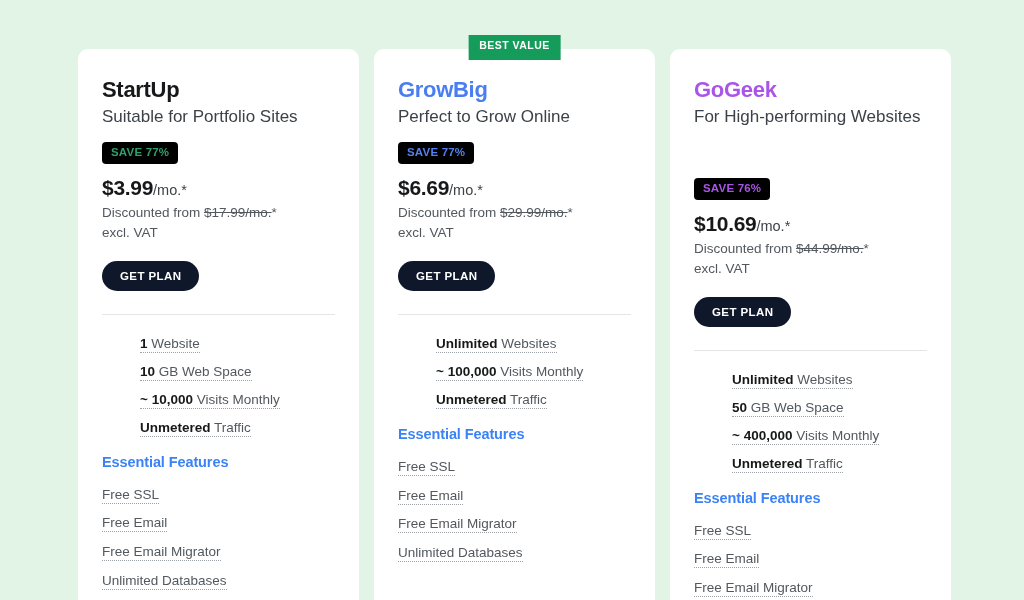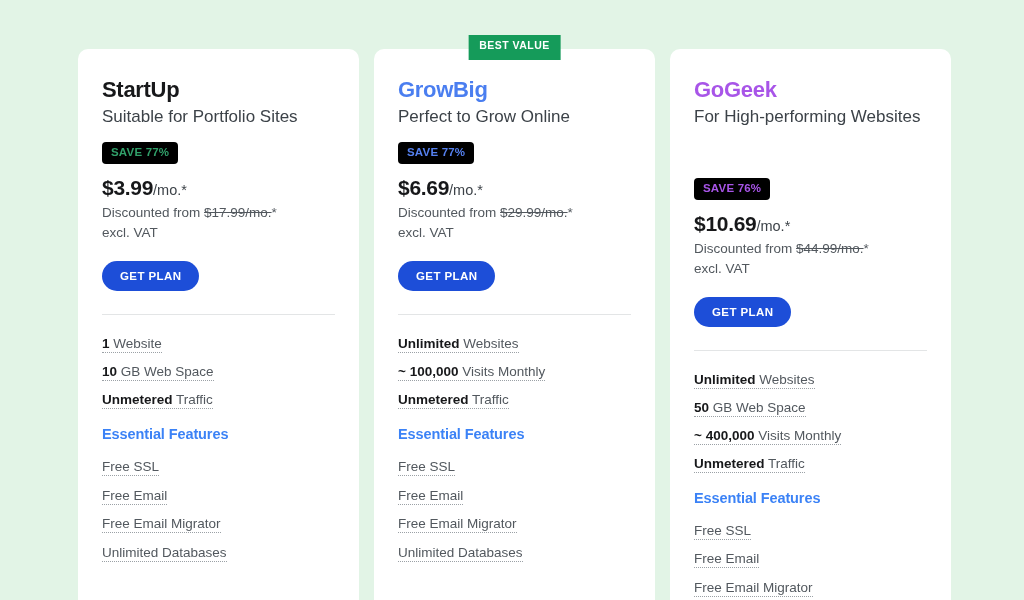--- a/index.html
+++ b/index.html
@@ -107,40 +107,40 @@
 
   .price-vat {
     font-size: 13.5px;
     color: #52585e;
     line-height: 1.45;
     margin-bottom: 18px;
   }
 
   .get-plan-button {
     display: inline-block;
-    background: #1d4ed8;
+    background: #0f172a;
     color: #ffffff;
     border: none;
     border-radius: 999px;
     font-family: "Liberation Sans", sans-serif;
     font-size: 11.5px;
     font-weight: bold;
     letter-spacing: 0.4px;
     padding: 10px 18px 9px 18px;
     cursor: pointer;
     line-height: 1;
   }
 
   .card-divider {
     height: 1px;
     background: #e3e5e6;
     margin: 23px 0 20px 0;
   }
 
-  .spec-list { list-style: none; }
+  .spec-list { list-style: none; margin-left: 38px; }
   .spec-item {
     font-size: 13.5px;
     color: #52585e;
     line-height: 1.4;
     margin-bottom: 9px;
   }
   .spec-item span {
     border-bottom: 1px dotted #9ba1a6;
     padding-bottom: 1px;
   }
@@ -166,20 +166,21 @@
     padding-bottom: 1px;
   }
 </style>
 </head>
 <body>
 
 <div class="pricing-grid">
     <div class="plan-card"><div class="plan-title startup">StartUp</div><div class="plan-subtitle">Suitable for Portfolio Sites</div><div class="save-badge startup">SAVE 77%</div><div class="price-row"><span class="price-amount">$3.99</span><span>/mo.*</span></div><div class="price-note"><span>Discounted from </span><span class="strike">$17.99/mo.</span><span>*</span></div><div class="price-vat">excl. VAT</div><button class="get-plan-button">GET PLAN</button><div class="card-divider"></div><ul class="spec-list">
         <li class="spec-item"><span><b>1</b><i style="font-style:normal"> Website</i></span></li>
         <li class="spec-item"><span><b>10</b><i style="font-style:normal"> GB Web Space</i></span></li>
+        <li class="spec-item"><span><b>~ 10,000</b><i style="font-style:normal"> Visits Monthly</i></span></li>
         <li class="spec-item"><span><b>Unmetered</b><i style="font-style:normal"> Traffic</i></span></li>
       </ul><div class="features-heading">Essential Features</div><ul class="feature-list">
         <li class="feature-item"><span>Free SSL</span></li>
         <li class="feature-item"><span>Free Email</span></li>
         <li class="feature-item"><span>Free Email Migrator</span></li>
         <li class="feature-item"><span>Unlimited Databases</span></li>
       </ul></div>
     <div class="plan-card"><div class="best-value-badge">BEST VALUE</div><div class="plan-title growbig">GrowBig</div><div class="plan-subtitle">Perfect to Grow Online</div><div class="save-badge growbig">SAVE 77%</div><div class="price-row"><span class="price-amount">$6.69</span><span>/mo.*</span></div><div class="price-note"><span>Discounted from </span><span class="strike">$29.99/mo.</span><span>*</span></div><div class="price-vat">excl. VAT</div><button class="get-plan-button">GET PLAN</button><div class="card-divider"></div><ul class="spec-list">
         <li class="spec-item"><span><b>Unlimited</b><i style="font-style:normal"> Websites</i></span></li>
         <li class="spec-item"><span><b>~ 100,000</b><i style="font-style:normal"> Visits Monthly</i></span></li>

